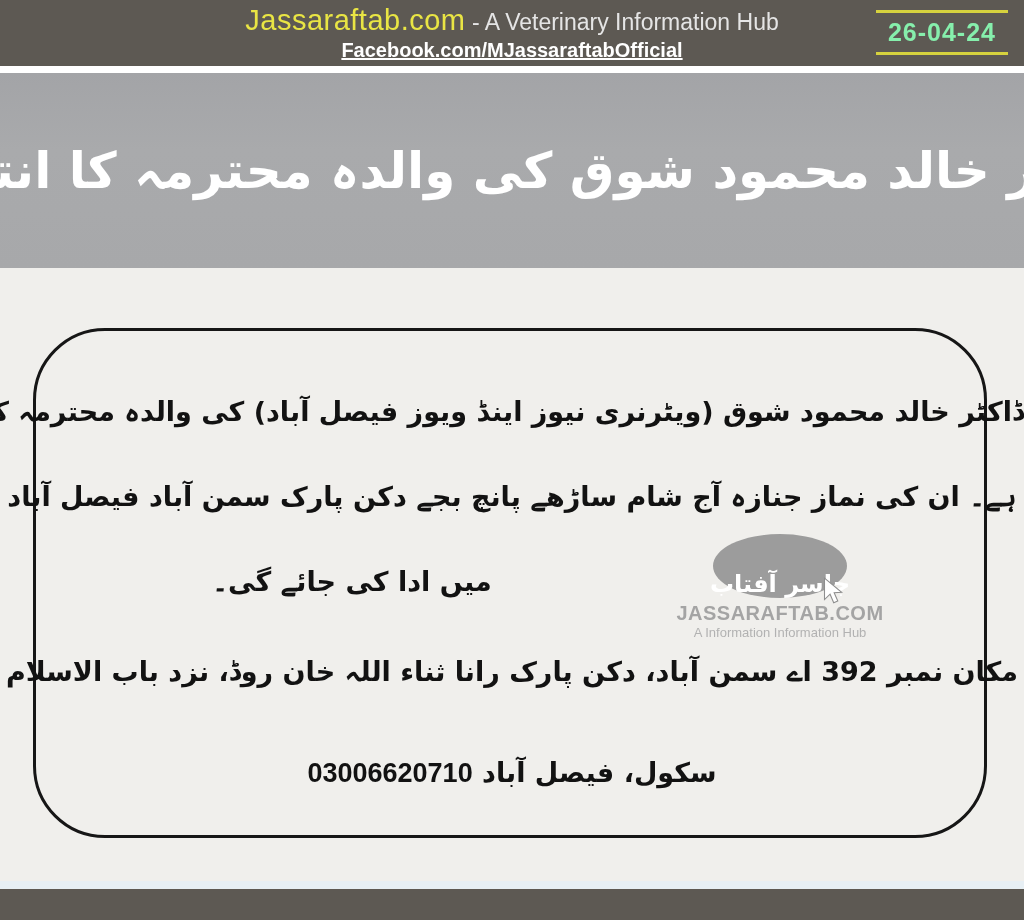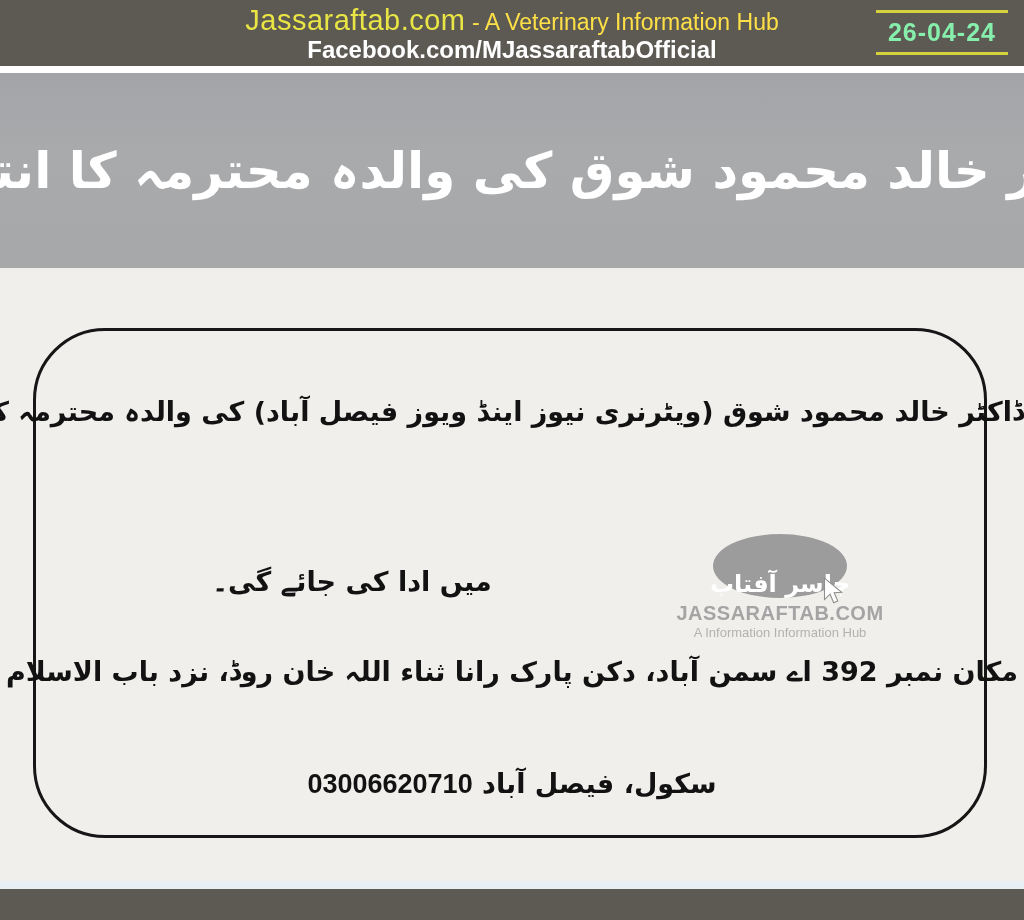--- a/index.html
+++ b/index.html
@@ -19,22 +19,22 @@
     background: #5d5953;
     color: #ffffff;
   }
   .header-text {
     position: absolute; left: 0; top: 0; width: 1024px;
     text-align: center;
     font-family: "Liberation Sans", sans-serif;
   }
   .header-line1 { margin-top: 6px; font-size: 26px; line-height: 28px; }
   .site-name { color: #e9e544; font-size: 29px; letter-spacing: 0.5px; }
-  .site-tagline { color: #fde047; font-size: 23px; }
-  .header-line2 { font-size: 24px; font-weight: bold; line-height: 28px; color: #ffffff; }
+  .site-tagline { color: #e5e5e5; font-size: 23px; }
+  .header-line2 { font-size: 20px; font-weight: bold; line-height: 28px; color: #ffffff; text-decoration: underline; }
 
   .date-badge {
     position: absolute; right: 16px; top: 10px;
     padding: 5px 12px;
     border-top: 3px solid #d6d23e;
     border-bottom: 3px solid #d6d23e;
     color: #86efac;
     font-family: "Liberation Sans", sans-serif;
     font-size: 25px; font-weight: bold;
     letter-spacing: 1px;
@@ -85,21 +85,21 @@
     color: #121212;
     font-size: 27px;
     font-weight: 700;
     white-space: nowrap;
     font-family: "DejaVu Sans", sans-serif;
   }
   .line1 { top: 128px; }
   .line2 { top: 213px; }
   .line3 { top: 298px; transform: translateX(-160px); }
   .line4 { top: 388px; }
-  .line5 { top: 500px; }
+  .line5 { top: 489px; }
   .phone-number { font-family: "Liberation Sans", sans-serif; letter-spacing: 0.5px; }
 
   
   .watermark {
     position: absolute; left: 676px; top: 266px;
     width: 208px;
     text-align: center;
     user-select: none;
   }
   .wm-ellipse {
@@ -164,20 +164,21 @@
 <div class="white-strip"></div>
 
 <div class="title-band">
   <h1 dir="rtl">ڈاکٹر خالد محمود شوق کی والدہ محترمہ کا انتقال</h1>
 </div>
 
 <div class="paper">
   <div class="frame"></div>
 
   <p class="urdu-line line1" dir="rtl">ڈاکٹر خالد محمود شوق (ویٹرنری نیوز اینڈ ویوز فیصل آباد) کی والدہ محترمہ کا انتقال ہو گیا</p>
+  <p class="urdu-line line2" dir="rtl">ہے۔ ان کی نماز جنازہ آج شام ساڑھے پانچ بجے دکن پارک سمن آباد فیصل آباد</p>
   <p class="urdu-line line3" dir="rtl">میں ادا کی جائے گی۔</p>
   <p class="urdu-line line4" dir="rtl">مکان نمبر 392 اے سمن آباد، دکن پارک رانا ثناء اللہ خان روڈ، نزد باب الاسلام</p>
   <p class="urdu-line line5" dir="rtl">
     <span>سکول، فیصل آباد</span>
     <span class="phone-number">03006620710</span>
   </p>
 
   <div class="watermark">
     <div class="wm-ellipse">
       <span class="wm-urdu" dir="rtl">جاسر آفتاب</span>

